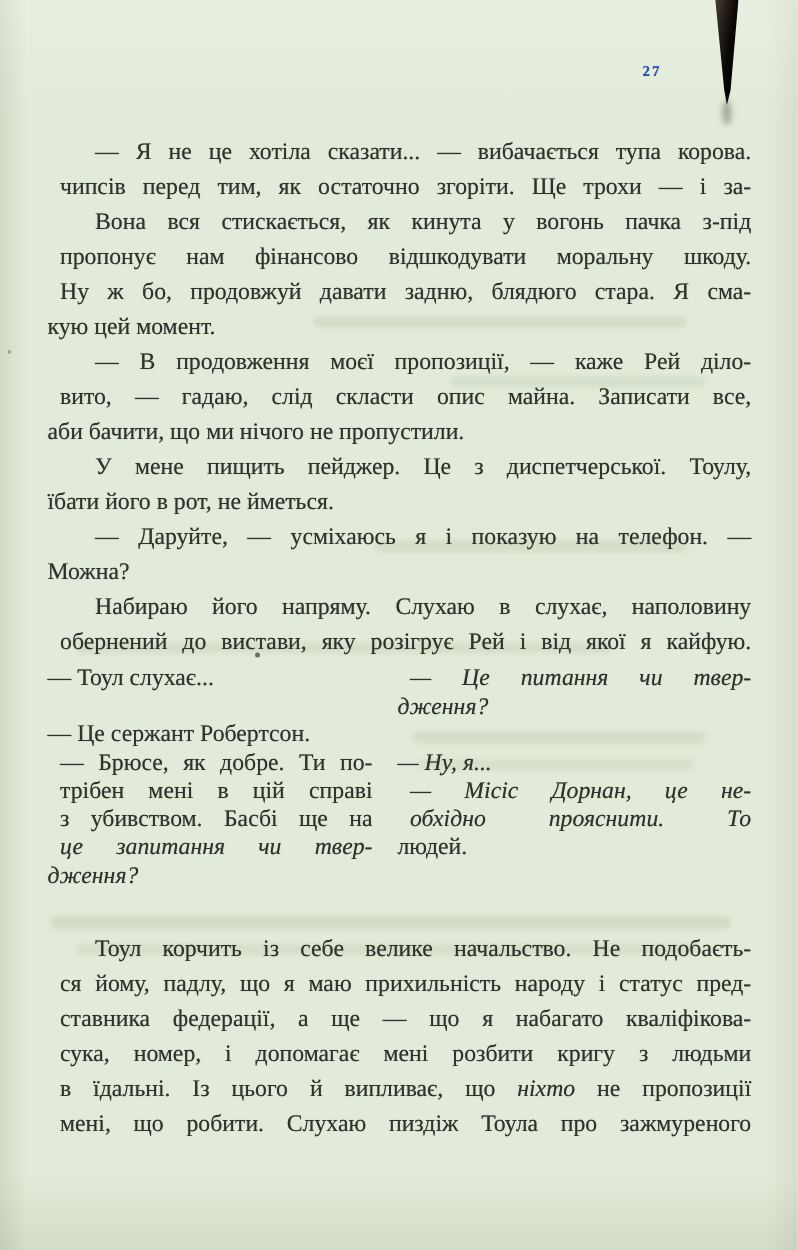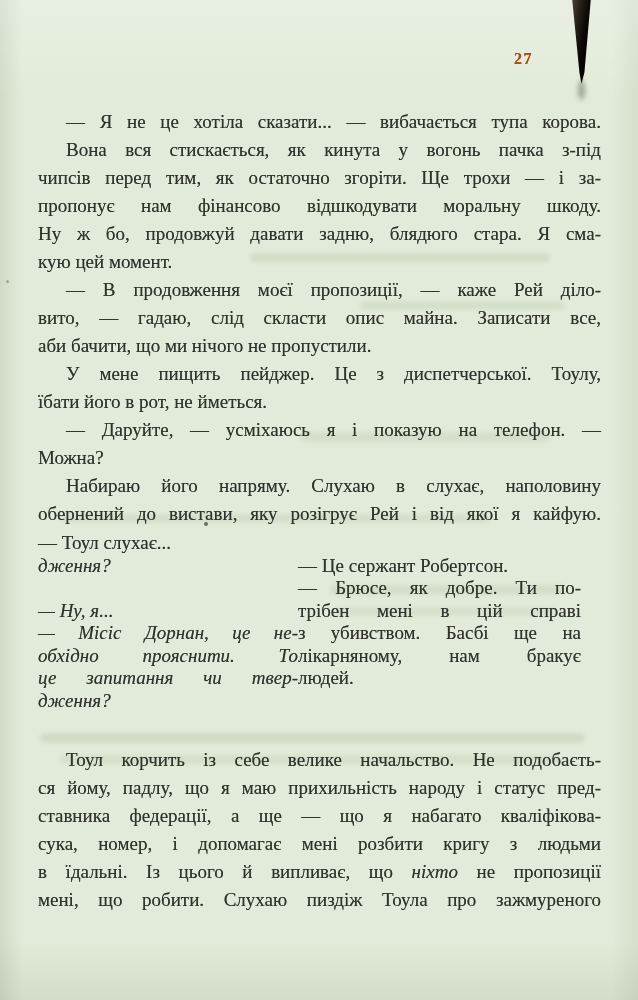--- a/index.html
+++ b/index.html
@@ -12,36 +12,37 @@
       linear-gradient(90deg, rgba(96,116,88,.14) 0%, rgba(96,116,88,0) 3.5%, rgba(96,116,88,0) 96%, rgba(96,116,88,.10) 100%),
       linear-gradient(0deg, rgba(96,116,88,.12) 0%, rgba(96,116,88,0) 6%),
       #e2ebd9;
     font-family: "Liberation Serif", "DejaVu Serif", serif;
     color: #2f312b;
   }
   .ink { text-shadow: 0 0 .6px rgba(42,44,38,.55); }
 
   .page-number {
     position: absolute; top: 50px; left: 514px;
-    font-size: 16px; font-weight: bold; letter-spacing: 1.5px;
-    color: #c2410c;
+    font-size: 12px; font-weight: bold; letter-spacing: 1.5px;
+    color: #1d4ed8;
   }
 
   .content {
     position: absolute; left: 38px; top: 108px; width: 563px;
   }
   .line { line-height: 28px; height: 28px; font-size: 19px; white-space: nowrap; }
-  .j { text-align: justify; text-align-last: justify; white-space: normal; }
+  .j { text-align: justify; text-align-last: justify; white-space: normal; margin-left: 10px; }
   .ind { text-indent: 28px; }
   .line em { }
 
   .dialogue {
     margin-top: 4px;
     display: grid;
     grid-template-columns: 260px 283px;
+    column-gap: 20px;
     grid-auto-rows: 22.5px;
     font-family: Liberation Serif, serif;
   }
   .dcell { line-height: 22.5px; font-size: 19px; overflow: visible; }
   .dcell.right { font-style: italic; }
 
   .closing { margin-top: 34px; }
 
   .bookmark {
     position: absolute; left: 571px; top: 0; width: 21px; height: 84px;
@@ -83,22 +84,22 @@
 
 <div class="page-number ink">27</div>
 
 <div class="content ink">
 
   <div>
     <div class="line ind j">— Я не це хотіла сказати... — вибачається тупа корова.</div>
   </div>
 
   <div>
+    <div class="line j">чипсів перед тим, як остаточно згоріти. Ще трохи — і за-</div>
     <div class="line ind j">Вона вся стискається, як кинута у вогонь пачка з-під</div>
-    <div class="line j">чипсів перед тим, як остаточно згоріти. Ще трохи — і за-</div>
     <div class="line j">пропонує нам фінансово відшкодувати моральну шкоду.</div>
     <div class="line j">Ну ж бо, продовжуй давати задню, блядюго стара. Я сма-</div>
     <div class="line">кую цей момент.</div>
   </div>
 
   <div>
     <div class="line ind j">— В продовження моєї пропозиції, — каже Рей діло-</div>
     <div class="line j">вито, — гадаю, слід скласти опис майна. Записати все,</div>
     <div class="line">аби бачити, що ми нічого не пропустили.</div>
   </div>
@@ -113,37 +114,37 @@
     <div class="line">Можна?</div>
   </div>
 
   <div>
     <div class="line ind j">Набираю його напряму. Слухаю в слухає, наполовину</div>
     <div class="line j">обернений до вистави, яку розігрує Рей і від якої я кайфую.</div>
   </div>
 
   <div class="dialogue">
     <div class="dcell left">— Тоул слухає...</div>
+    <div class="dcell right j">— Це питання чи твер-</div>
 
     <div class="dcell left"></div>
     <div class="dcell right">дження?</div>
 
     <div class="dcell left">— Це сержант Робертсон.</div>
     <div class="dcell right"></div>
 
     <div class="dcell left j">— Брюсе, як добре. Ти по-</div>
     <div class="dcell right">— Ну, я...</div>
 
     <div class="dcell left j">трібен мені в цій справі</div>
     <div class="dcell right j">— Місіс Дорнан, це не-</div>
 
     <div class="dcell left j">з убивством. Басбі ще на</div>
     <div class="dcell right j">обхідно прояснити. То</div>
 
-    <div class="dcell left j">лікарняному, нам бракує</div>
     <div class="dcell right j">це запитання чи твер-</div>
 
     <div class="dcell left">людей.</div>
     <div class="dcell right">дження?</div>
 
   </div>
 
   <div class="closing">
     <div class="line ind j">Тоул корчить із себе велике начальство. Не подобаєть-</div>
     <div class="line j">ся йому, падлу, що я маю прихильність народу і статус пред-</div>

